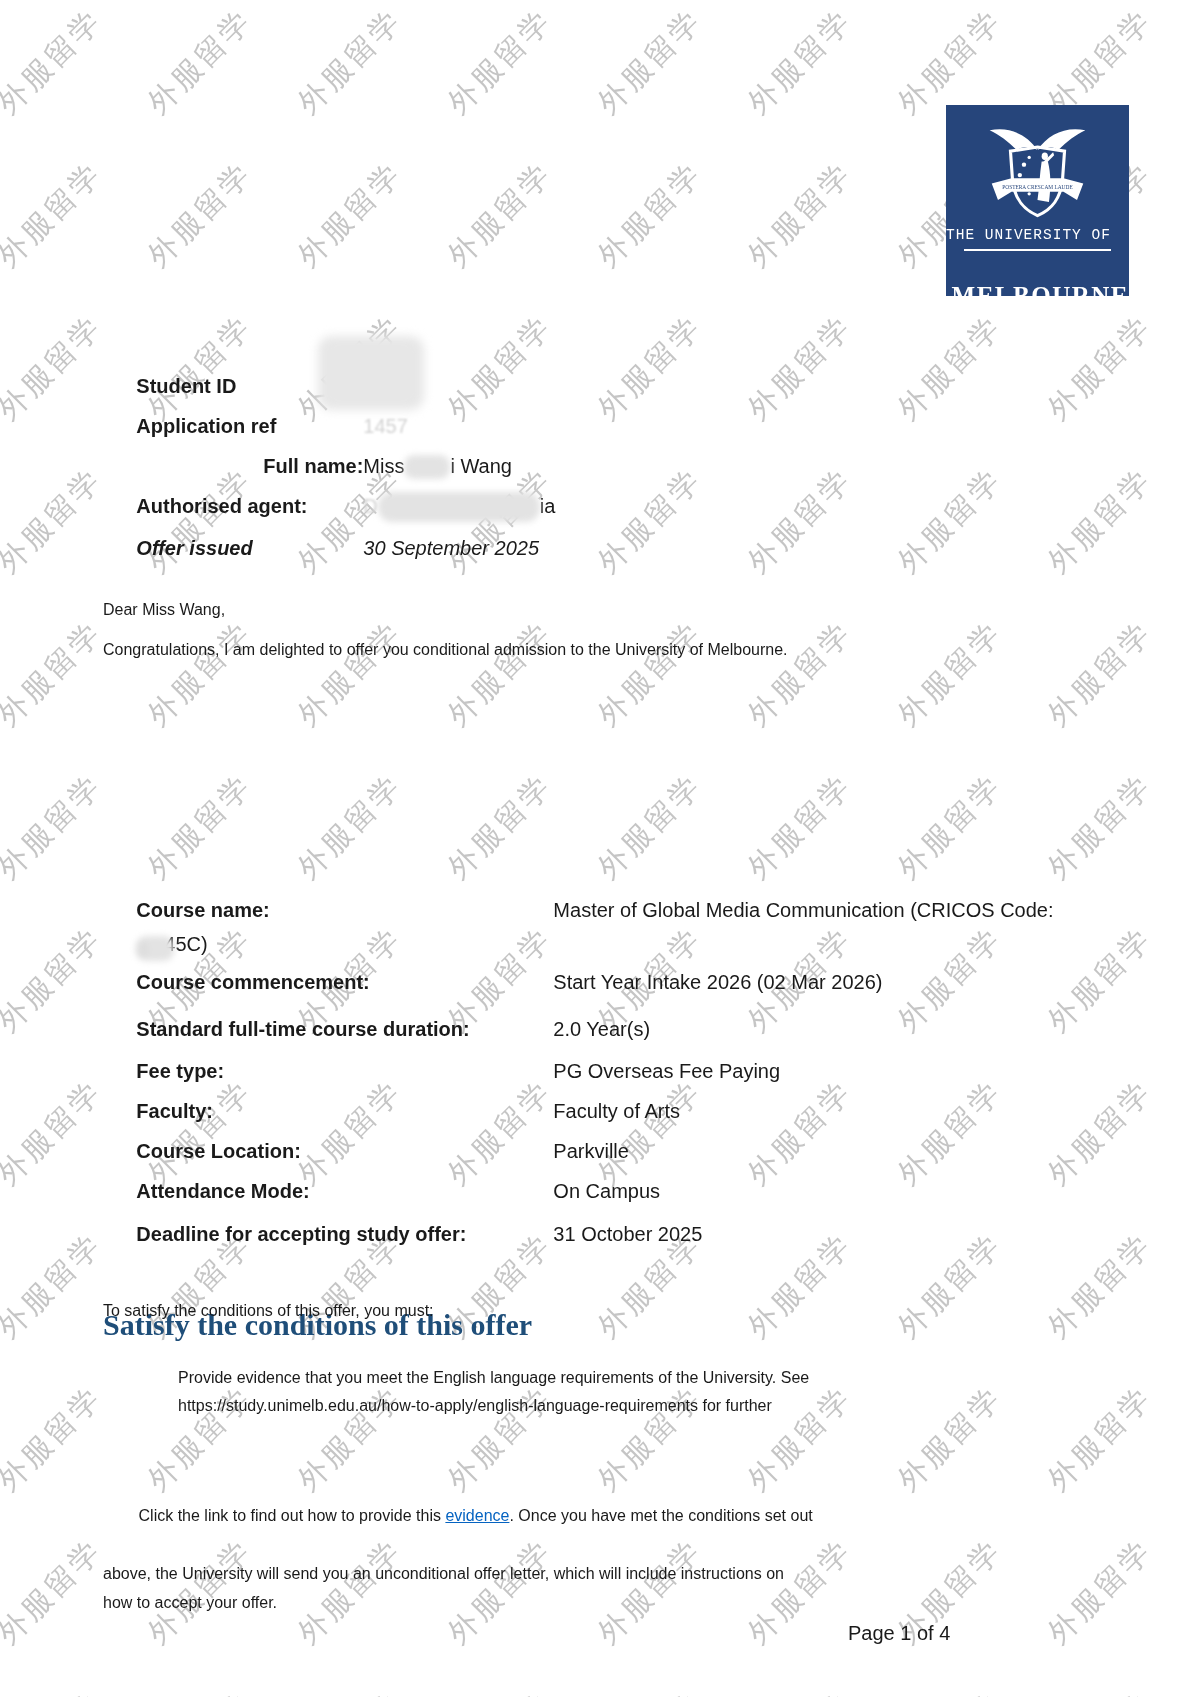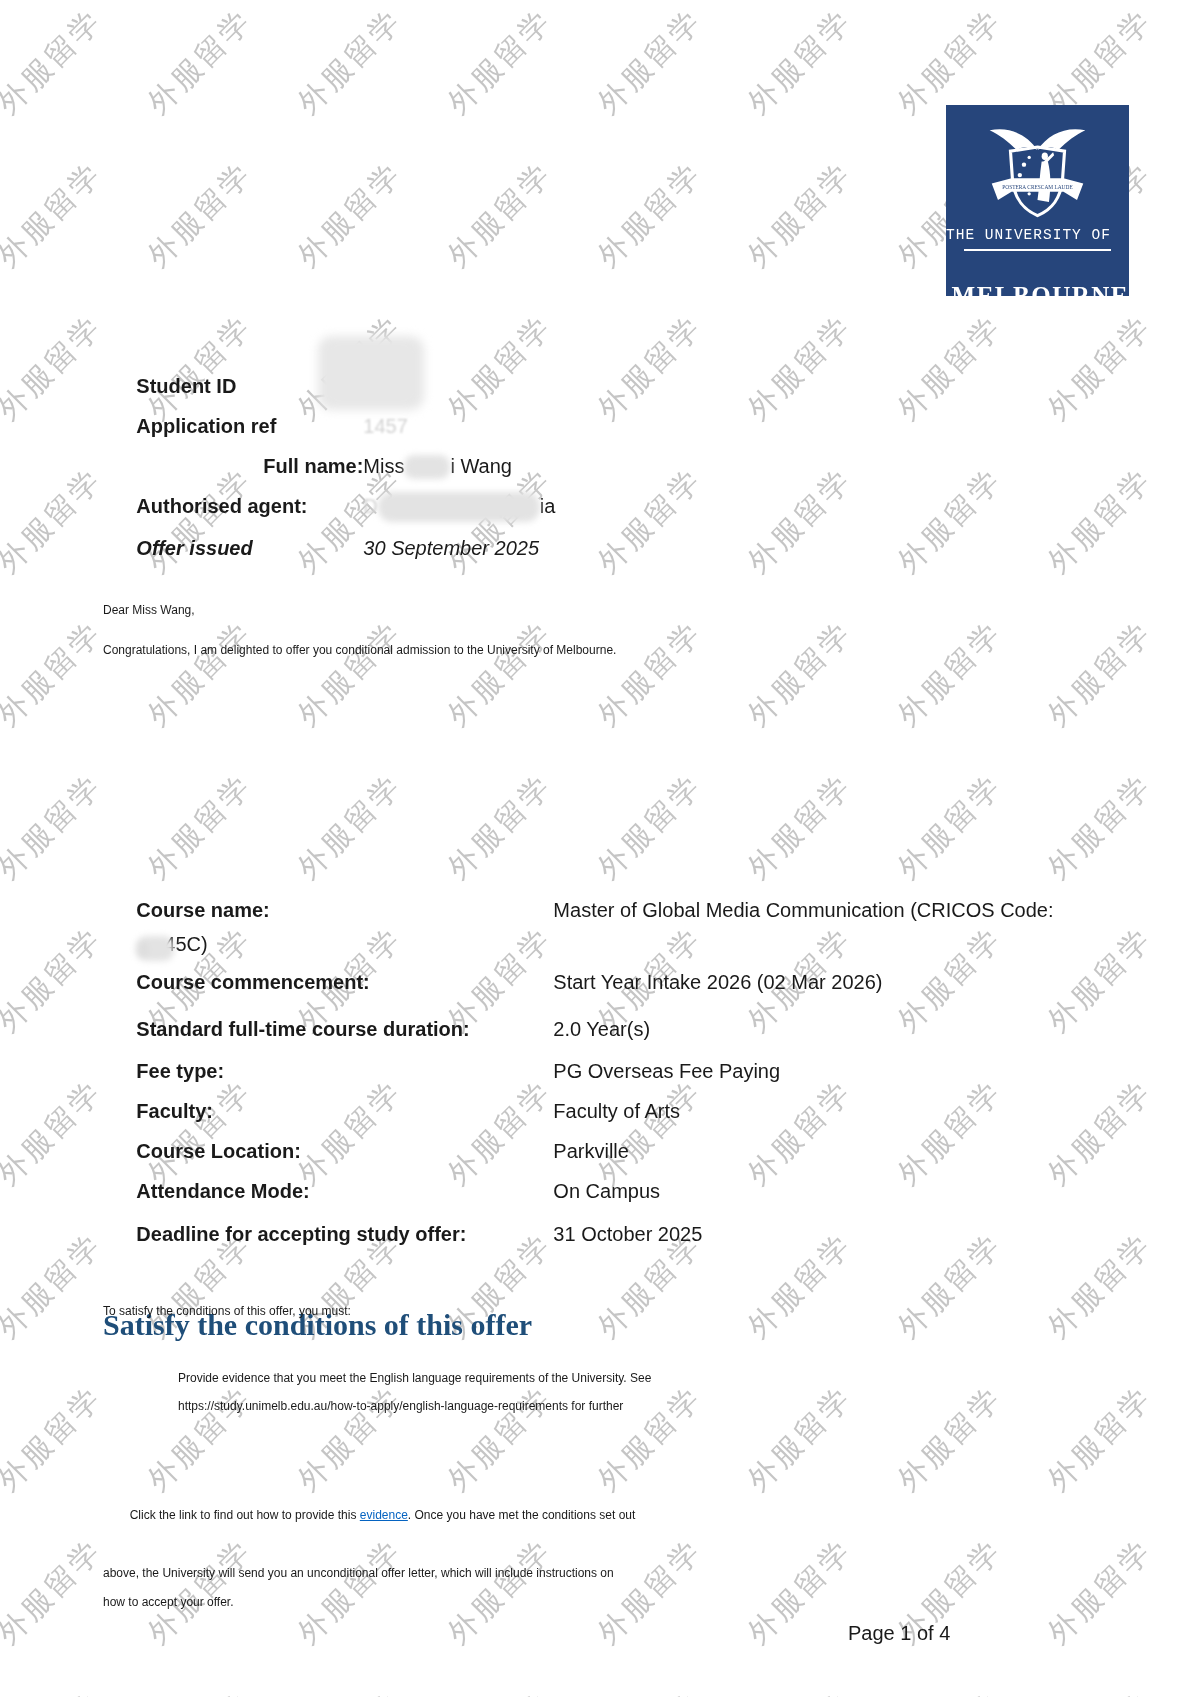--- a/index.html
+++ b/index.html
@@ -22,21 +22,21 @@
     letter-spacing: 3px;
     color: #969696;
     opacity: 0.55;
     white-space: nowrap;
     font-family: "DejaVu Sans", sans-serif;
   }
   
   .content { position: absolute; inset: 0; z-index: 2; }
   .abs { position: absolute; }
   .nowrap { white-space: pre; }
-  .body-text { font-size: 12px; line-height: 28px; }
+  .body-text { font-size: 16px; line-height: 28px; }
   
   .logo {
     position: absolute; left: 946px; top: 105px;
     width: 183px; height: 191px;
     background: #26457b;
   }
   .logo .crest { position: absolute; left: 34px; top: 16px; }
   .logo-line1 {
     position: absolute; left: 0; top: 122px; width: 100%;
     color: #ffffff;

